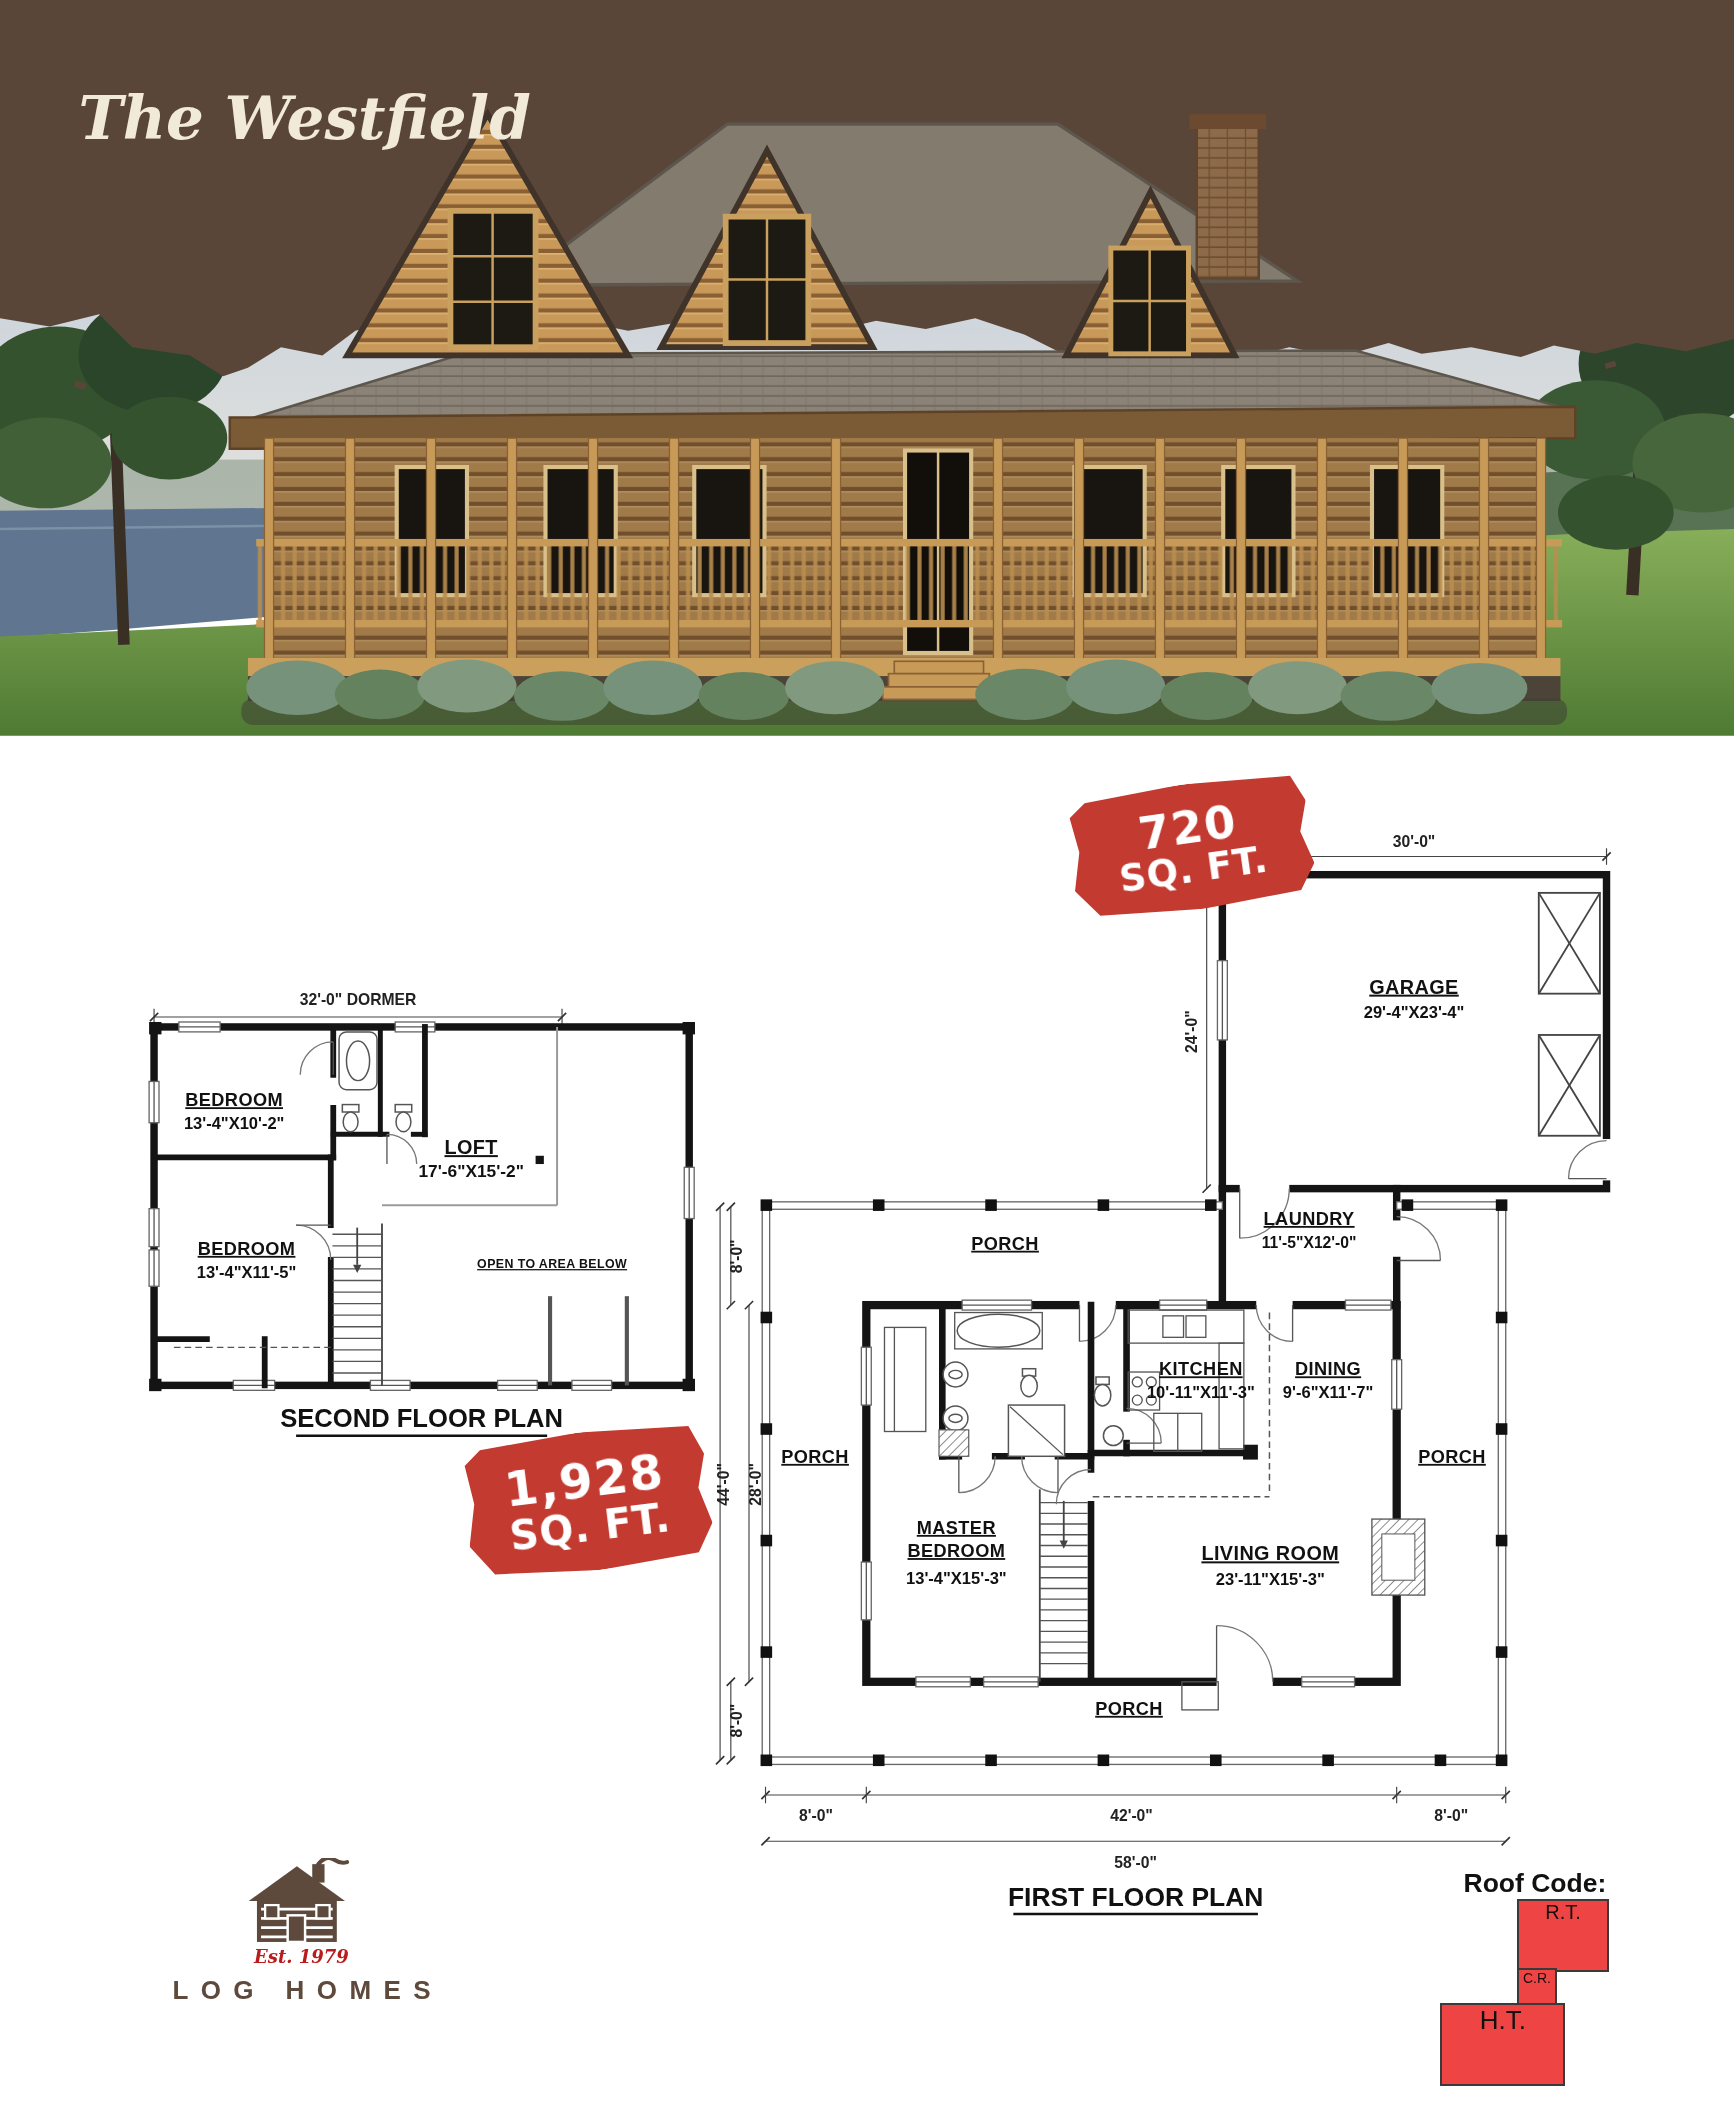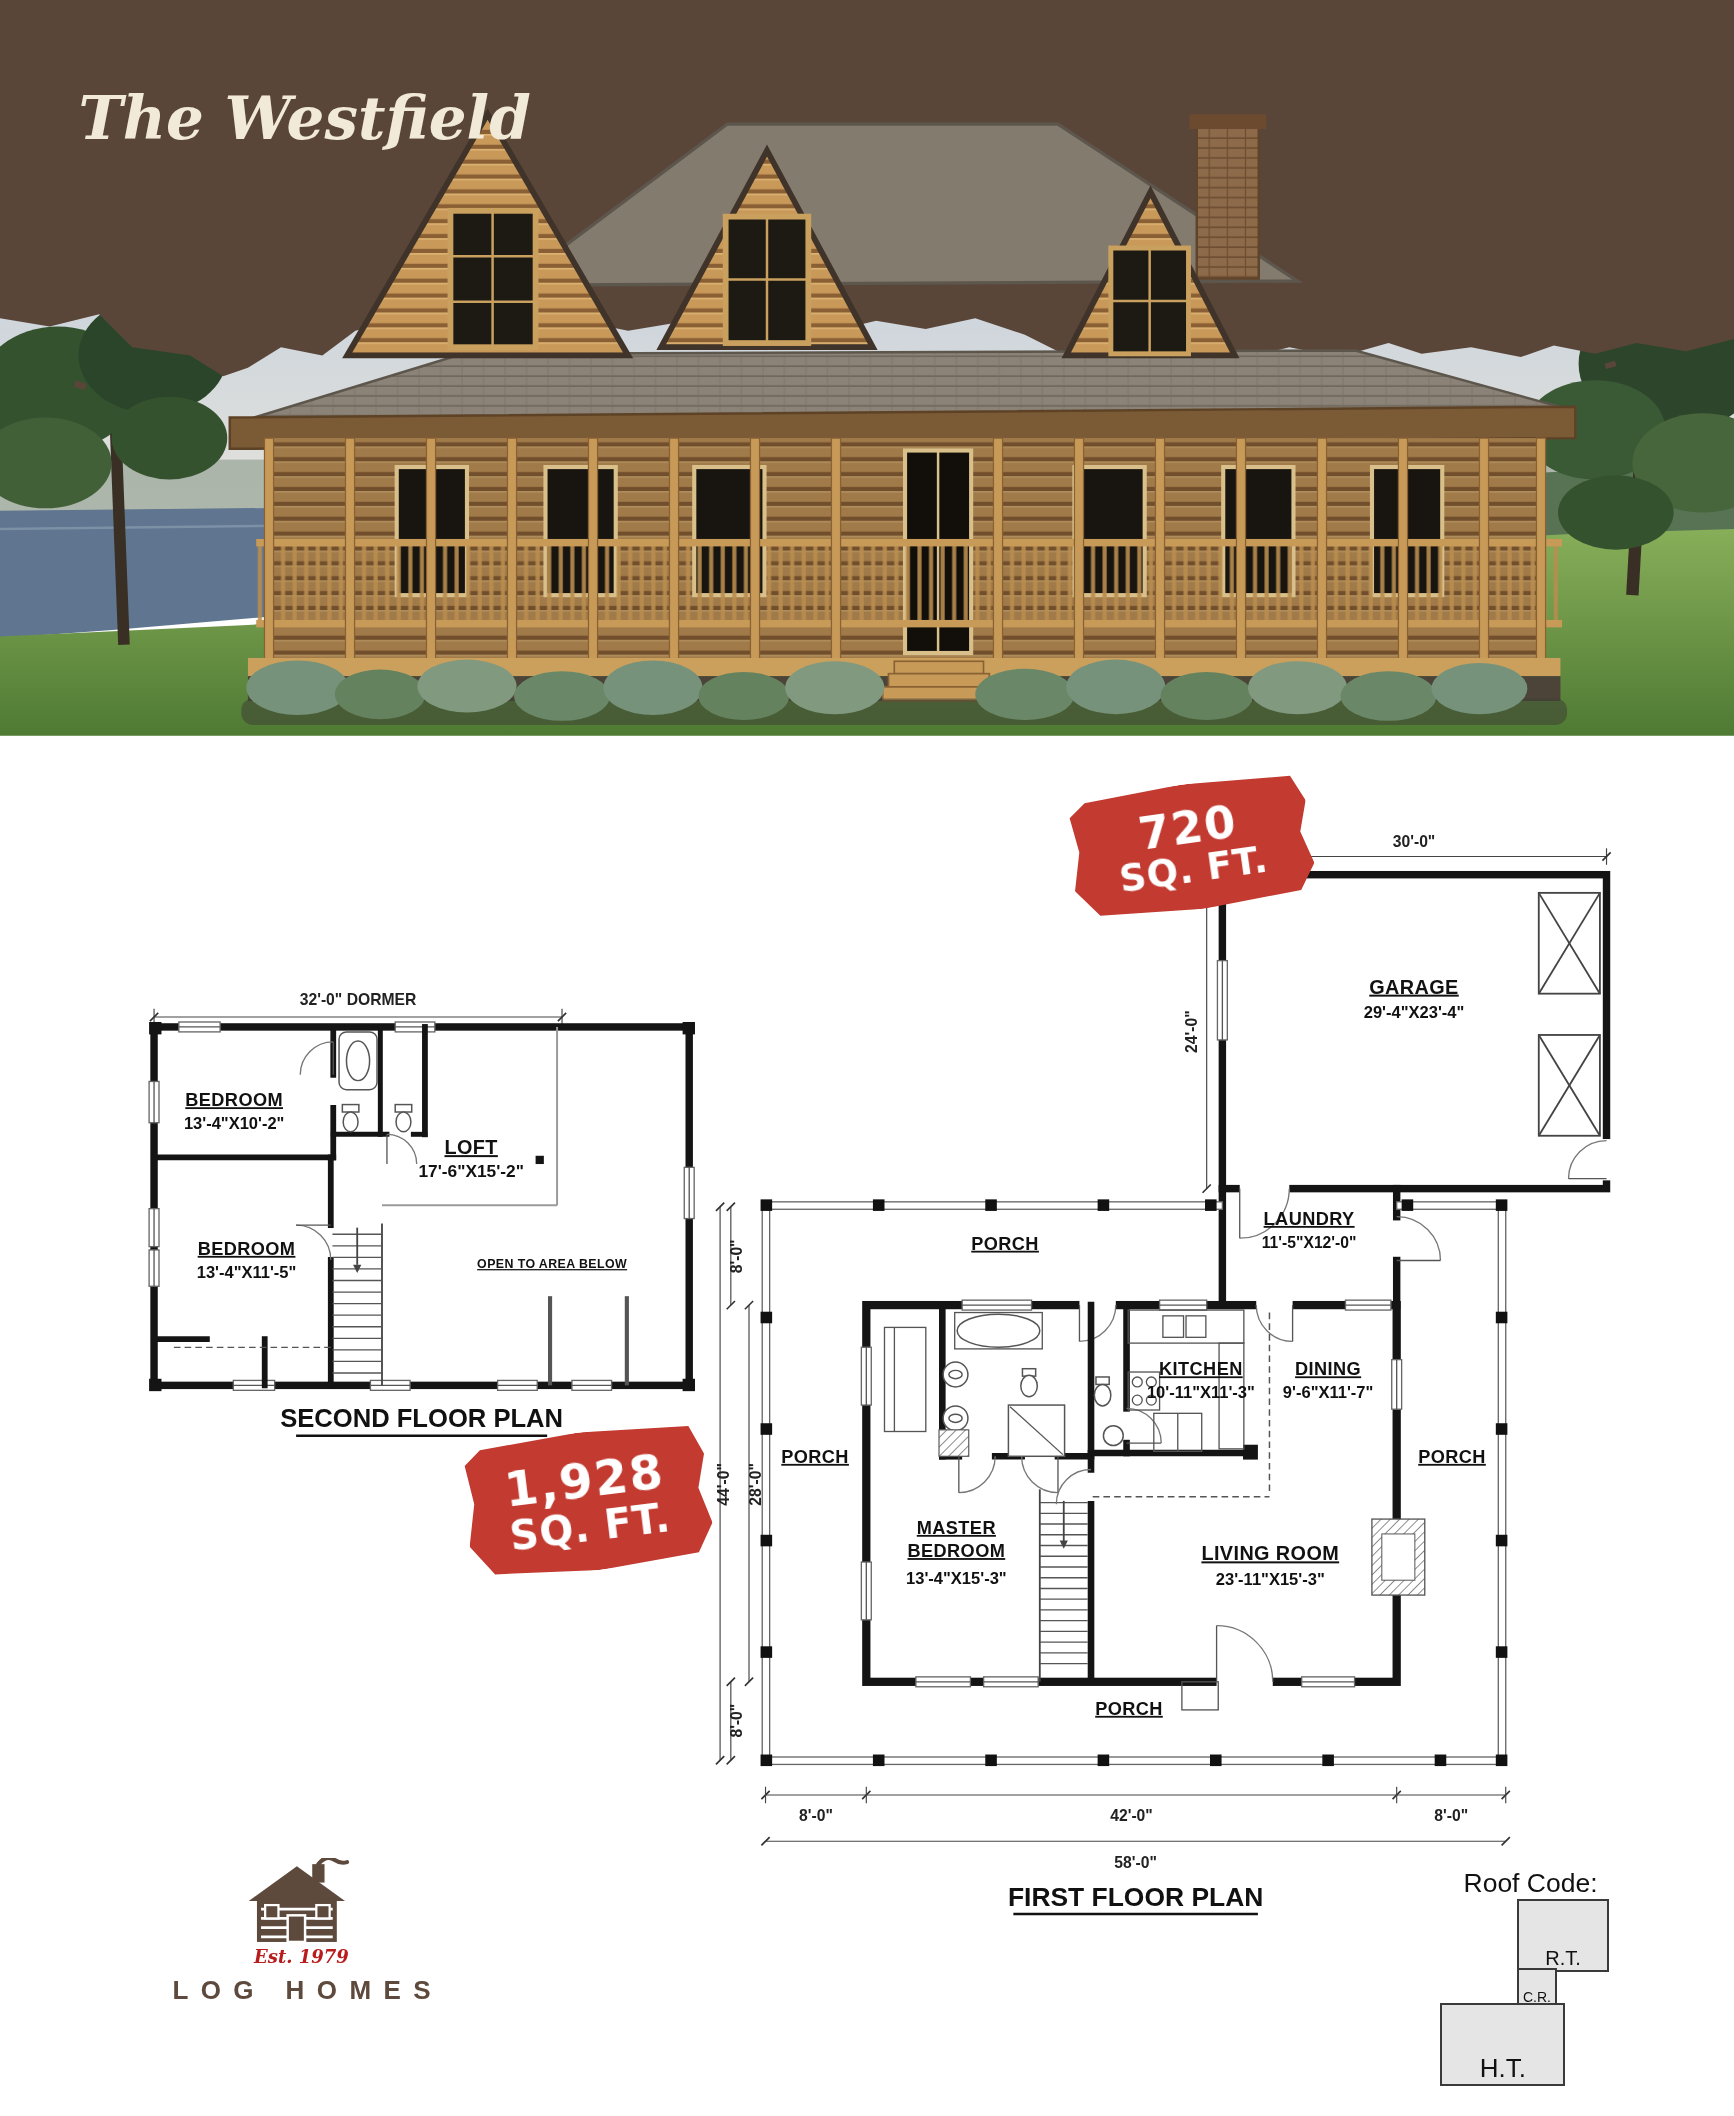--- a/index.html
+++ b/index.html
@@ -45,24 +45,24 @@
   #logo{position:absolute;left:124px;top:1858px;width:355px;text-align:center;}
   #logo .brand{font-family:"DejaVu Serif",serif;font-style:italic;font-weight:bold;
                color:#ce4037;font-size:61px;line-height:1;letter-spacing:-1.7px;margin-top:-6.6px;}
   #logo .est{font-family:"DejaVu Serif",serif;font-style:italic;font-weight:bold;
              color:#b91c1c;font-size:18px;margin-top:1.7px;}
   #logo .wordmark{font-family:"Liberation Sans",sans-serif;font-weight:bold;color:#5d4a3c;
                   font-size:26px;letter-spacing:12.4px;margin-top:8.3px;padding-left:12.4px;}
 
   
   #roofcode{position:absolute;left:1437px;top:1861px;width:198px;height:244px;}
-  #roofcode .rc-label{font-family:"Liberation Sans",sans-serif;font-weight:normal;font-size:26.5px;color:#111;
+  #roofcode .rc-label{font-family:"Liberation Sans",sans-serif;font-weight:bold;font-size:26.5px;color:#111;
                       position:absolute;left:26.5px;top:6.6px;}
-  .rc-box{position:absolute;border:2.1px solid #3a3a3a;background:#e5e5e5;
-          display:flex;align-items:flex-end;justify-content:center;
+  .rc-box{position:absolute;border:2.1px solid #3a3a3a;background:#ef4444;
+          display:flex;align-items:flex-start;justify-content:center;
           font-family:"Liberation Sans",sans-serif;color:#111;}
 </style>
 </head>
 <body>
 
 <div id="page">
 
   <svg class="abs" style="left:0;top:0" width="1734" height="744" viewBox="0 0 2098 900">
     <defs>
       <linearGradient id="sky" x1="0" y1="0" x2="0" y2="1">

